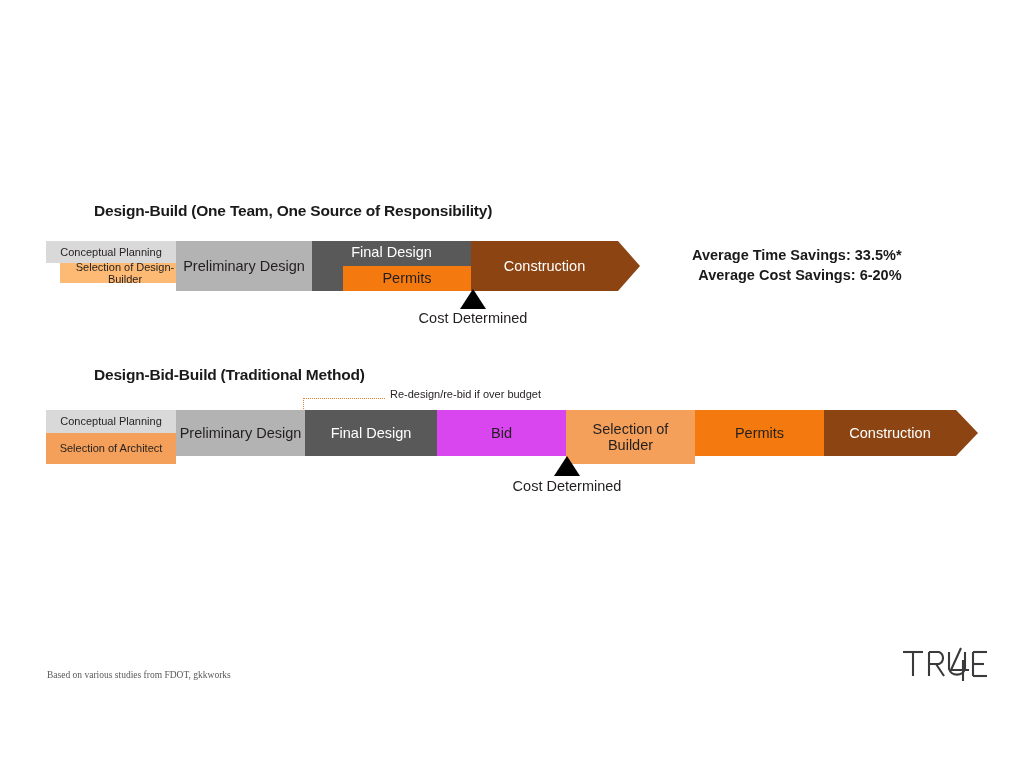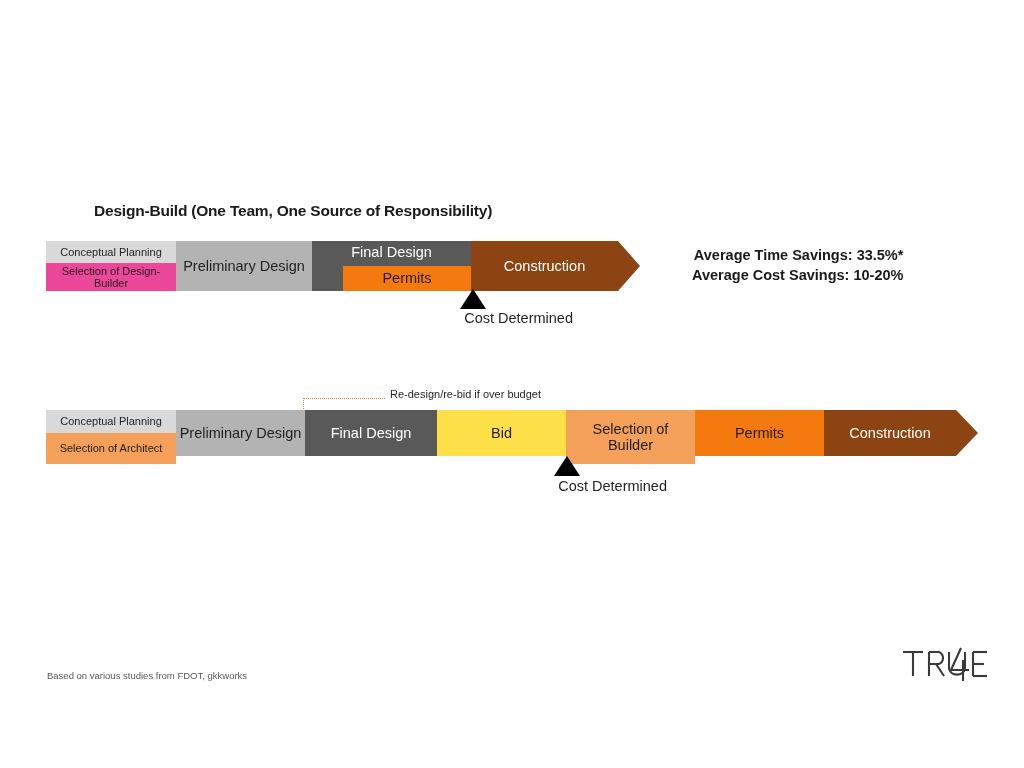--- a/index.html
+++ b/index.html
@@ -58,21 +58,21 @@
     width:0;height:0;
     border-left:13px solid transparent;
     border-right:13px solid transparent;
     border-bottom:20px solid #000000;
   }
   .marker-label{
     position:absolute;
     font-size:14.5px;
     color:#231f20;
     white-space:nowrap;
-    text-align:right;
+    text-align:center;
   }
 
   .redesign-label{
     position:absolute;
     font-size:11px;
     color:#231f20;
     white-space:nowrap;
   }
   .dot-h{
     position:absolute;
@@ -100,21 +100,21 @@
 <div class="canvas">
 
   <div class="section-title" style="left:46px;top:202px;">Design-Build (One Team, One Source of Responsibility)</div>
 
   <div class="bar">
 
     <div class="seg seg-sm" style="left:46px;top:241px;width:130px;height:22px;background:#d9d9d9;color:#231f20;">
       <span>Conceptual Planning</span>
     </div>
 
-    <div class="seg seg-sm" style="left:46px;top:263px;width:130px;height:28px;background:#ec4899;color:#231f20;">
+    <div class="seg seg-sm" style="left:60px;top:263px;width:130px;height:20px;background:#fdba74;color:#231f20;">
       <span>Selection of Design-Builder</span>
     </div>
 
     <div class="seg seg-lg" style="left:176px;top:241px;width:136px;height:50px;background:#b3b3b3;color:#231f20;">
       <span>Preliminary Design</span>
     </div>
 
     <div class="seg seg-lg" style="left:312px;top:241px;width:159px;height:50px;background:#595959;color:#ffffff;align-items:flex-start;padding-top:3px;">
       <span>Final Design</span>
     </div>
@@ -128,23 +128,24 @@
     </div>
 
     <div class="arrowhead" style="left:618px;top:241px;border-top:25px solid transparent;border-bottom:25px solid transparent;border-left:22px solid #8c4412;"></div>
   </div>
 
   <div class="marker-tri" style="left:460px;top:289px;"></div>
   <div class="marker-label" style="left:373px;top:310px;width:200px;">Cost Determined</div>
 
   <div class="savings" style="left:692px;top:246px;text-align:right;">
     <div>Average Time Savings: 33.5%*</div>
-    <div>Average Cost Savings: 10-20%</div>
-  </div>
-
+    <div>Average Cost Savings: 6-20%</div>
+  </div>
+
+  <div class="section-title" style="left:46px;top:366px;">Design-Bid-Build (Traditional Method)</div>
 
   <div class="dot-v" style="left:303px;top:398px;height:13px;"></div>
   <div class="dot-h" style="left:303px;top:398px;width:82px;"></div>
   <div class="redesign-label" style="left:390px;top:388px;">Re-design/re-bid if over budget</div>
 
   <div class="bar">
 
     <div class="seg seg-sm" style="left:46px;top:410px;width:130px;height:23px;background:#d9d9d9;color:#231f20;">
       <span>Conceptual Planning</span>
     </div>
@@ -154,21 +155,21 @@
     </div>
 
     <div class="seg seg-lg" style="left:176px;top:410px;width:129px;height:46px;background:#b3b3b3;color:#231f20;">
       <span>Preliminary Design</span>
     </div>
 
     <div class="seg seg-lg" style="left:305px;top:410px;width:132px;height:46px;background:#595959;color:#ffffff;">
       <span>Final Design</span>
     </div>
 
-    <div class="seg seg-lg" style="left:437px;top:410px;width:129px;height:46px;background:#fde047;color:#231f20;">
+    <div class="seg seg-lg" style="left:437px;top:410px;width:129px;height:46px;background:#d946ef;color:#231f20;">
       <span>Bid</span>
     </div>
 
     <div class="seg seg-lg" style="left:566px;top:410px;width:129px;height:54px;background:#f4a05a;color:#231f20;">
       <span>Selection of Builder</span>
     </div>
 
     <div class="seg seg-lg" style="left:695px;top:410px;width:129px;height:46px;background:#f47a10;color:#231f20;">
       <span>Permits</span>
     </div>
@@ -176,21 +177,21 @@
     <div class="seg seg-lg" style="left:824px;top:410px;width:132px;height:46px;background:#8c4412;color:#ffffff;">
       <span>Construction</span>
     </div>
 
     <div class="arrowhead" style="left:956px;top:410px;border-top:23px solid transparent;border-bottom:23px solid transparent;border-left:22px solid #8c4412;"></div>
   </div>
 
   <div class="marker-tri" style="left:554px;top:456px;"></div>
   <div class="marker-label" style="left:467px;top:478px;width:200px;">Cost Determined</div>
 
-  <div class="footer-note" style="left:47px;top:670px;">Based on various studies from FDOT, gkkworks</div>
+  <div class="footer-note" style="left:47px;top:670px;font-family:Liberation Serif, serif;">Based on various studies from FDOT, gkkworks</div>
 
   <div class="logo" style="left:899px;top:640px;width:92px;height:52px;">
     <svg width="92" height="52" viewBox="0 0 92 52">
       <g fill="none" stroke="#3a3a3c" stroke-width="2.1" stroke-linecap="butt">
 
         <path d="M4 12 H24"></path>
         <path d="M14 12 V36"></path>
 
         <path d="M30 12 V36"></path>
         <path d="M30 12 H40 A6.5 6.5 0 0 1 40 24 H30"></path>

